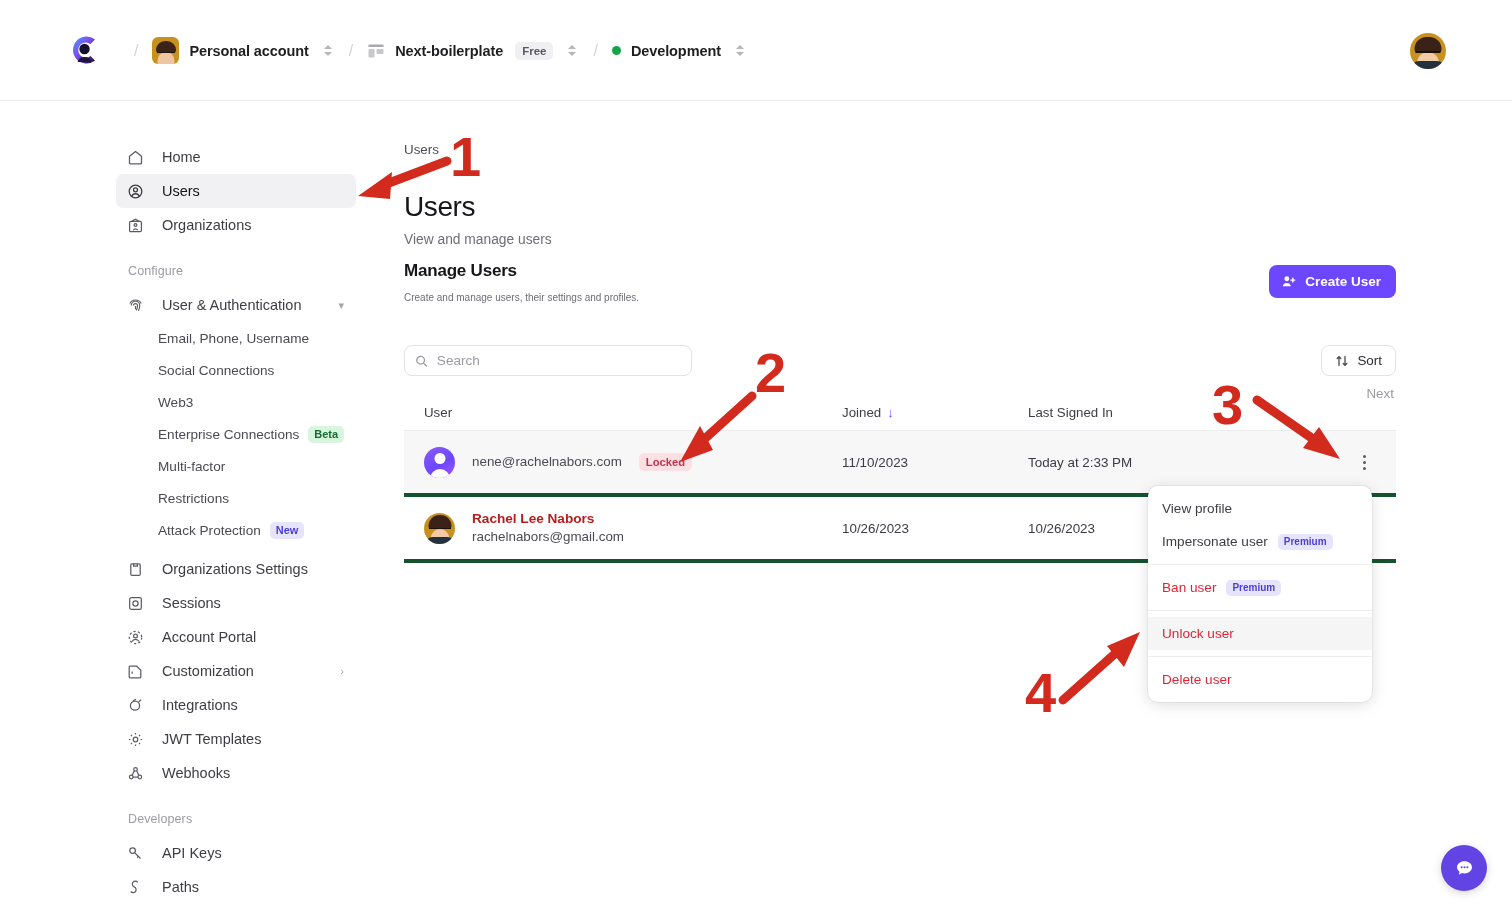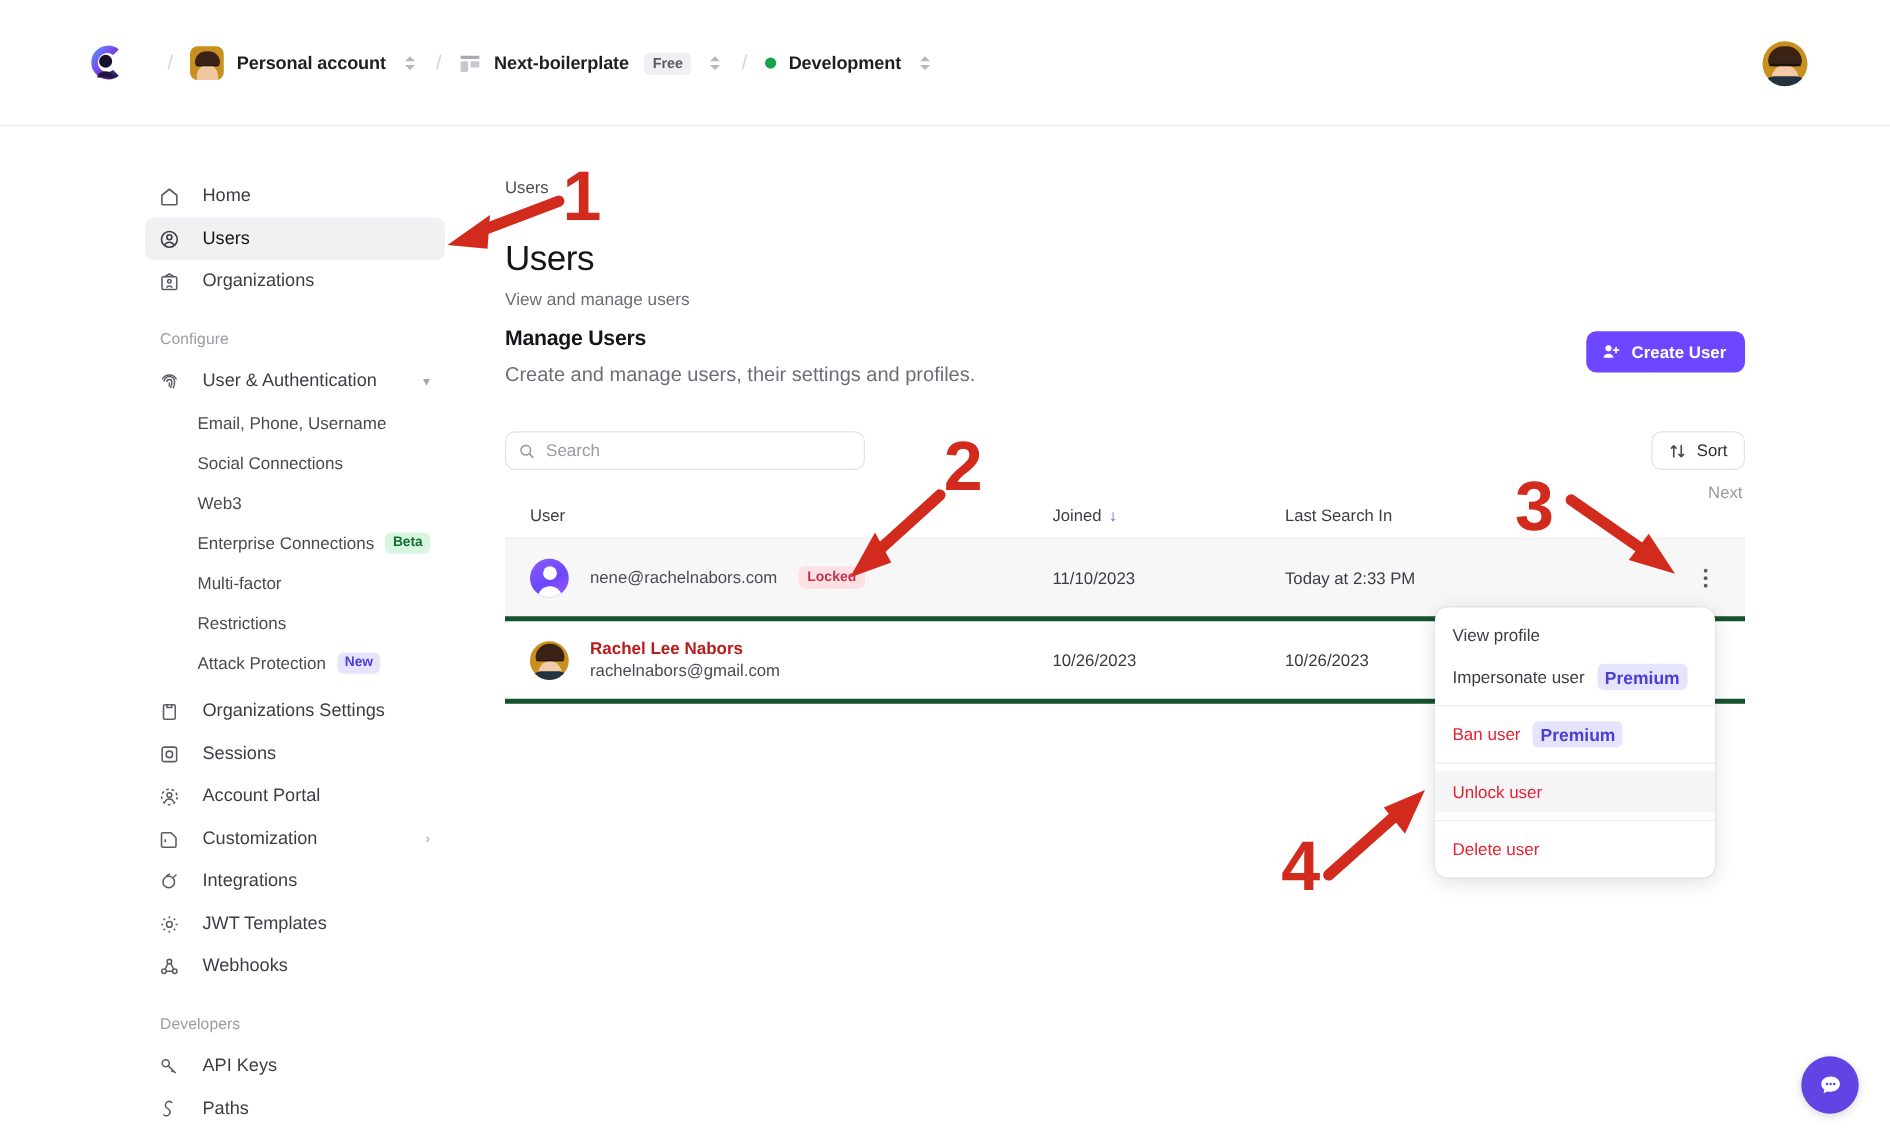--- a/index.html
+++ b/index.html
@@ -84,21 +84,21 @@
   .chev { margin-left: auto; color: #a5a5ad; font-size: 11px; }
 
   
   .main { position: absolute; left: 380px; top: 101px; width: 1132px; height: 813px; }
   .breadcrumb-top { position: absolute; left: 24px; top: 41px; font-size: 13.4px; color: #4d4d55; }
   .page-title { position: absolute; left: 24px; top: 90px; font-size: 28px; font-weight: 400;
     color: #16161a; letter-spacing: -0.4px; }
   .page-sub { position: absolute; left: 24px; top: 131px; font-size: 13.8px; color: #6d6d77; }
   .sec-title { position: absolute; left: 24px; top: 160px; font-size: 17px; font-weight: 700;
     color: #16161a; letter-spacing: -0.2px; }
-  .sec-sub { position: absolute; left: 24px; top: 191px; font-size: 16px; color: #6d6d77; }
+  .sec-sub { position: absolute; left: 24px; top: 191px; font-size: 10px; color: #6d6d77; }
 
   .btn-create {
     position: absolute; right: 116px; top: 164px;
     height: 33px; padding: 0 15px 0 12px; border: none; border-radius: 8px;
     background: #6c47ff; color: #fff; font-size: 13.5px; font-weight: 700;
     display: flex; align-items: center; gap: 9px; cursor: pointer;
     font-family: "Liberation Sans", sans-serif;
   }
 
   .search-box {
@@ -169,21 +169,21 @@
     position: absolute; left: 1148px; top: 486px; width: 224px;
     background: #fff; border-radius: 10px;
     box-shadow: 0 3px 16px rgba(0,0,0,.13), 0 0 0 1px rgba(0,0,0,.045);
     padding: 6px 0; z-index: 20;
   }
   .mitem { display: flex; align-items: center; gap: 10px; height: 33px;
     padding: 0 14px; font-size: 13.6px; color: #3d3d45; cursor: pointer; }
   .mitem.danger { color: #e02435; }
   .mitem.hover { background: #f5f5f6; }
   .mdiv { height: 1px; background: #ededf0; margin: 6px 0; }
-  .pill.prem { background: #e6e3fd; color: #4b3fd1; font-size: 14px; font-weight: 600;
+  .pill.prem { background: #e6e3fd; color: #4b3fd1; font-size: 10px; font-weight: 600;
     border-radius: 5px; padding: 2.5px 6px; }
 
   
   .fab { position: absolute; right: 25px; bottom: 23px; width: 46px; height: 46px;
     border-radius: 50%; background: #6244e5; display: flex; align-items: center;
     justify-content: center; cursor: pointer; box-shadow: 0 2px 8px rgba(0,0,0,.16); }
 
   
   .anno { position: absolute; pointer-events: none; z-index: 40; }
   .anno-num { position: absolute; color: #d32a1e; font-weight: 700; z-index: 41;
@@ -464,21 +464,21 @@
 
     <div class="pager">Next</div>
 
     <div class="table">
       <div class="thead">
         <div class="th-user">User</div>
         <div class="th-joined">
           <span>Joined</span>
           <span class="sort-arrow">↓</span>
         </div>
-        <div class="th-last">Last Search In</div>
+        <div class="th-last">Last Signed In</div>
         <div class="th-act"></div>
       </div>
 
       <div class="trow highlight">
         <div class="td-user">
           <div class="av-user av-purple">
             <div class="h"></div>
               <div class="b"></div>
           </div>
           <span class="u-mail">nene@rachelnabors.com</span>

